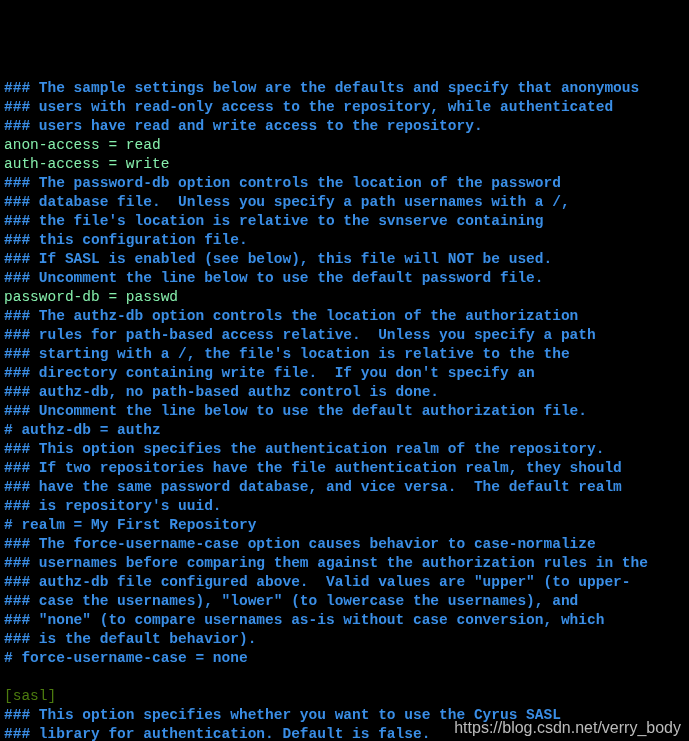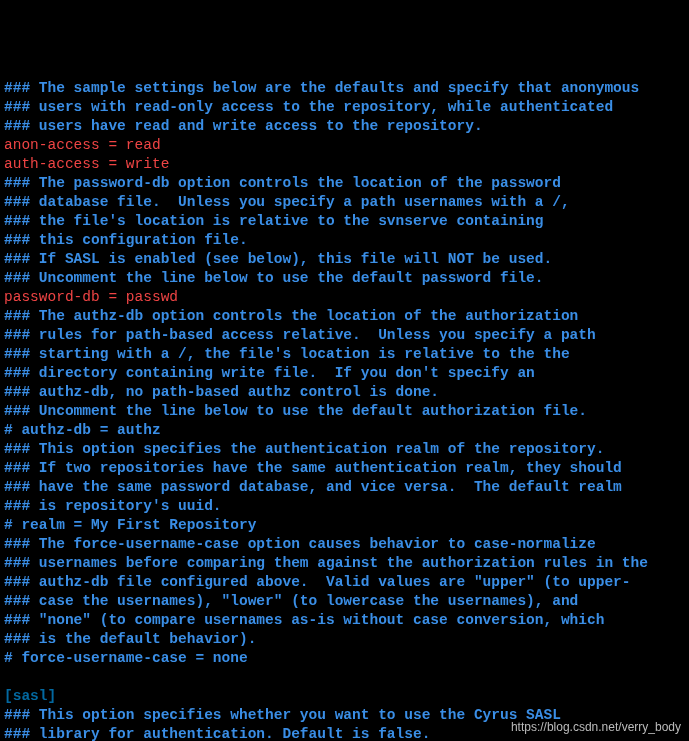--- a/index.html
+++ b/index.html
@@ -11,28 +11,28 @@
     margin: 0;
     padding: 3px 4px;
     width: 689px;
     height: 741px;
     box-sizing: border-box;
     overflow: hidden;
     position: relative;
     white-space: pre;
   }
   .c { color: #3a8ee6; font-weight: bold; } 
-  .d { color: #ef4444; }    
-  .s { color: #0369a1; font-weight: bold; }
+  .d { color: #86efac; }    
+  .s { color: #4d7c0f; }
   .wm {
     position: absolute;
     right: 8px;
     bottom: 4px;
     color: #bbb;
-    font-size: 12px;
+    font-size: 16px;
     font-family: Arial, sans-serif;
     white-space: nowrap;
   }
 </style>
 </head>
 <body>
 
 
 
 <div id="editor"><span class="c">### The sample settings below are the defaults and specify that anonymous</span>
@@ -48,21 +48,21 @@
 <span class="c">### Uncomment the line below to use the default password file.</span>
 <span class="d">password-db = passwd</span>
 <span class="c">### The authz-db option controls the location of the authorization</span>
 <span class="c">### rules for path-based access relative.  Unless you specify a path</span>
 <span class="c">### starting with a /, the file's location is relative to the the</span>
 <span class="c">### directory containing write file.  If you don't specify an</span>
 <span class="c">### authz-db, no path-based authz control is done.</span>
 <span class="c">### Uncomment the line below to use the default authorization file.</span>
 <span class="c"># authz-db = authz</span>
 <span class="c">### This option specifies the authentication realm of the repository.</span>
-<span class="c">### If two repositories have the same authentication realm, they should</span>
+<span class="c">### If two repositories have the file authentication realm, they should</span>
 <span class="c">### have the same password database, and vice versa.  The default realm</span>
 <span class="c">### is repository's uuid.</span>
 <span class="c"># realm = My First Repository</span>
 <span class="c">### The force-username-case option causes behavior to case-normalize</span>
 <span class="c">### usernames before comparing them against the authorization rules in the</span>
 <span class="c">### authz-db file configured above.  Valid values are "upper" (to upper-</span>
 <span class="c">### case the usernames), "lower" (to lowercase the usernames), and</span>
 <span class="c">### "none" (to compare usernames as-is without case conversion, which</span>
 <span class="c">### is the default behavior).</span>
 <span class="c"># force-username-case = none</span>

